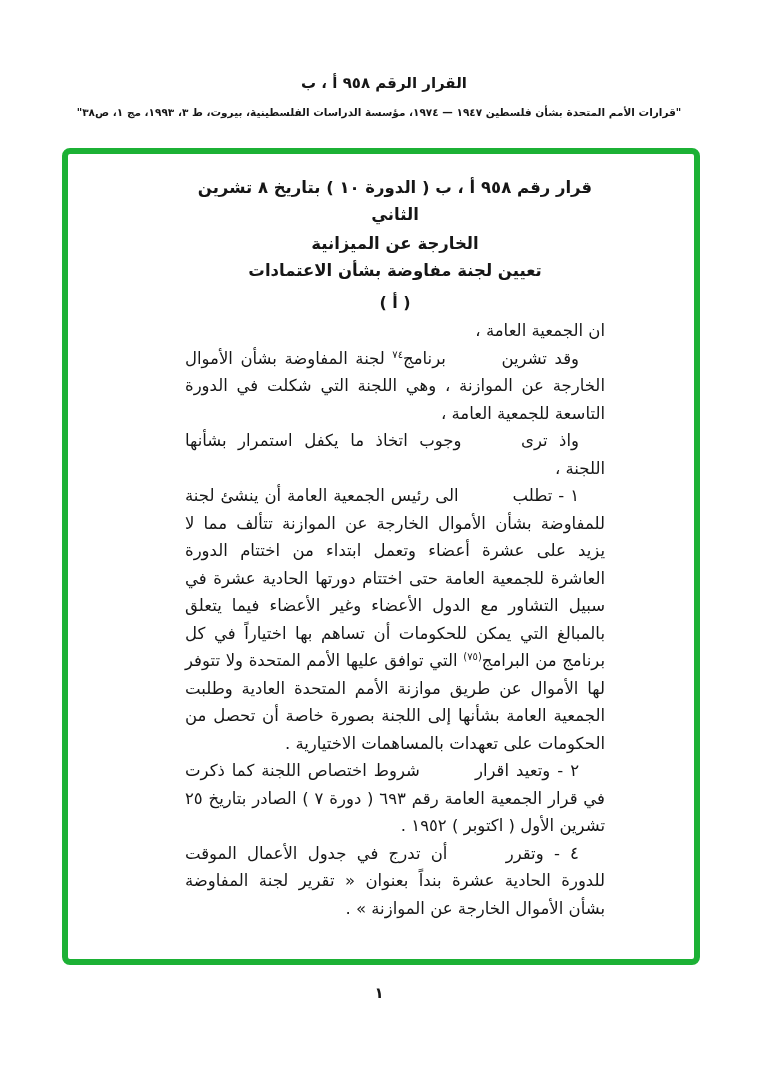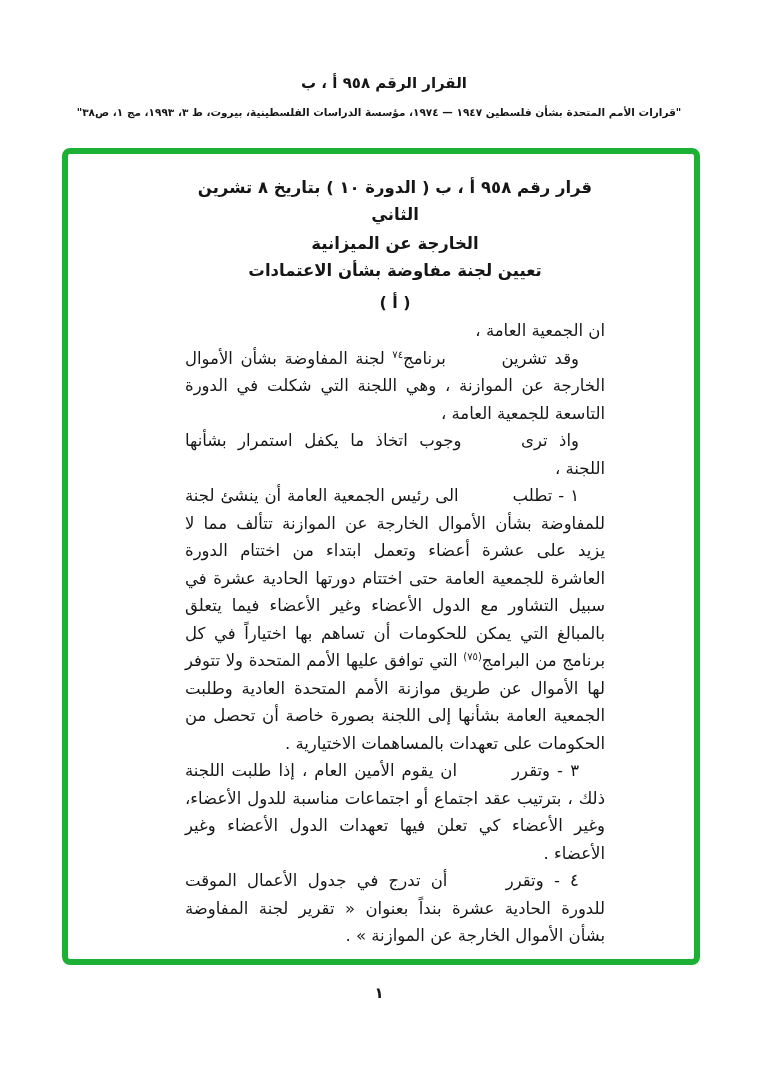--- a/index.html
+++ b/index.html
@@ -108,21 +108,21 @@
       <div>تعيين لجنة مفاوضة بشأن الاعتمادات</div>
     </div>
 
     <div class="section-label">( أ )</div>
 
     <div class="body-text" id="paragraphs">
         <p class="para"><span class="b">ان الجمعية العامة ،</span></p>
         <p class="para indent"><span class="b">وقد تشرين</span><span> برنامج</span><sup>٧٤</sup><span> لجنة المفاوضة بشأن الأموال الخارجة عن الموازنة ، وهي اللجنة التي شكلت في الدورة التاسعة للجمعية العامة ،</span></p>
         <p class="para indent"><span class="b">واذ ترى</span><span> وجوب اتخاذ ما يكفل استمرار بشأنها اللجنة ،</span></p>
         <p class="para indent"><span>١ - </span><span class="b">تطلب</span><span> الى رئيس الجمعية العامة أن ينشئ لجنة للمفاوضة بشأن الأموال الخارجة عن الموازنة تتألف مما لا يزيد على عشرة أعضاء وتعمل ابتداء من اختتام الدورة العاشرة للجمعية العامة حتى اختتام دورتها الحادية عشرة في سبيل التشاور مع الدول الأعضاء وغير الأعضاء فيما يتعلق بالمبالغ التي يمكن للحكومات أن تساهم بها اختياراً في كل برنامج من البرامج</span><sup>(٧٥)</sup><span> التي توافق عليها الأمم المتحدة ولا تتوفر لها الأموال عن طريق موازنة الأمم المتحدة العادية وطلبت الجمعية العامة بشأنها إلى اللجنة بصورة خاصة أن تحصل من الحكومات على تعهدات بالمساهمات الاختيارية .</span></p>
-        <p class="para indent"><span>٣ - </span><span class="b">وتقرر</span><span> ان يقوم الأمين العام ، إذا طلبت اللجنة ذلك ، بترتيب عقد اجتماع أو اجتماعات مناسبة للدول الأعضاء، وغير الأعضاء كي تعلن فيها تعهدات الدول الأعضاء وغير الأعضاء .</span></p>
+        <p class="para indent"><span>٢ - </span><span class="b">وتعيد اقرار</span><span> شروط اختصاص اللجنة كما ذكرت في قرار الجمعية العامة رقم ٦٩٣ ( دورة ٧ ) الصادر بتاريخ ٢٥ تشرين الأول ( اكتوبر ) ١٩٥٢ .</span></p>
         <p class="para indent"><span>٤ - </span><span class="b">وتقرر</span><span> أن تدرج في جدول الأعمال الموقت للدورة الحادية عشرة بنداً بعنوان « تقرير لجنة المفاوضة بشأن الأموال الخارجة عن الموازنة » .</span></p>
       </div>
 
   </div>
 
   <div class="page-number">١</div>
 
 </div>
 
 </body></html>

